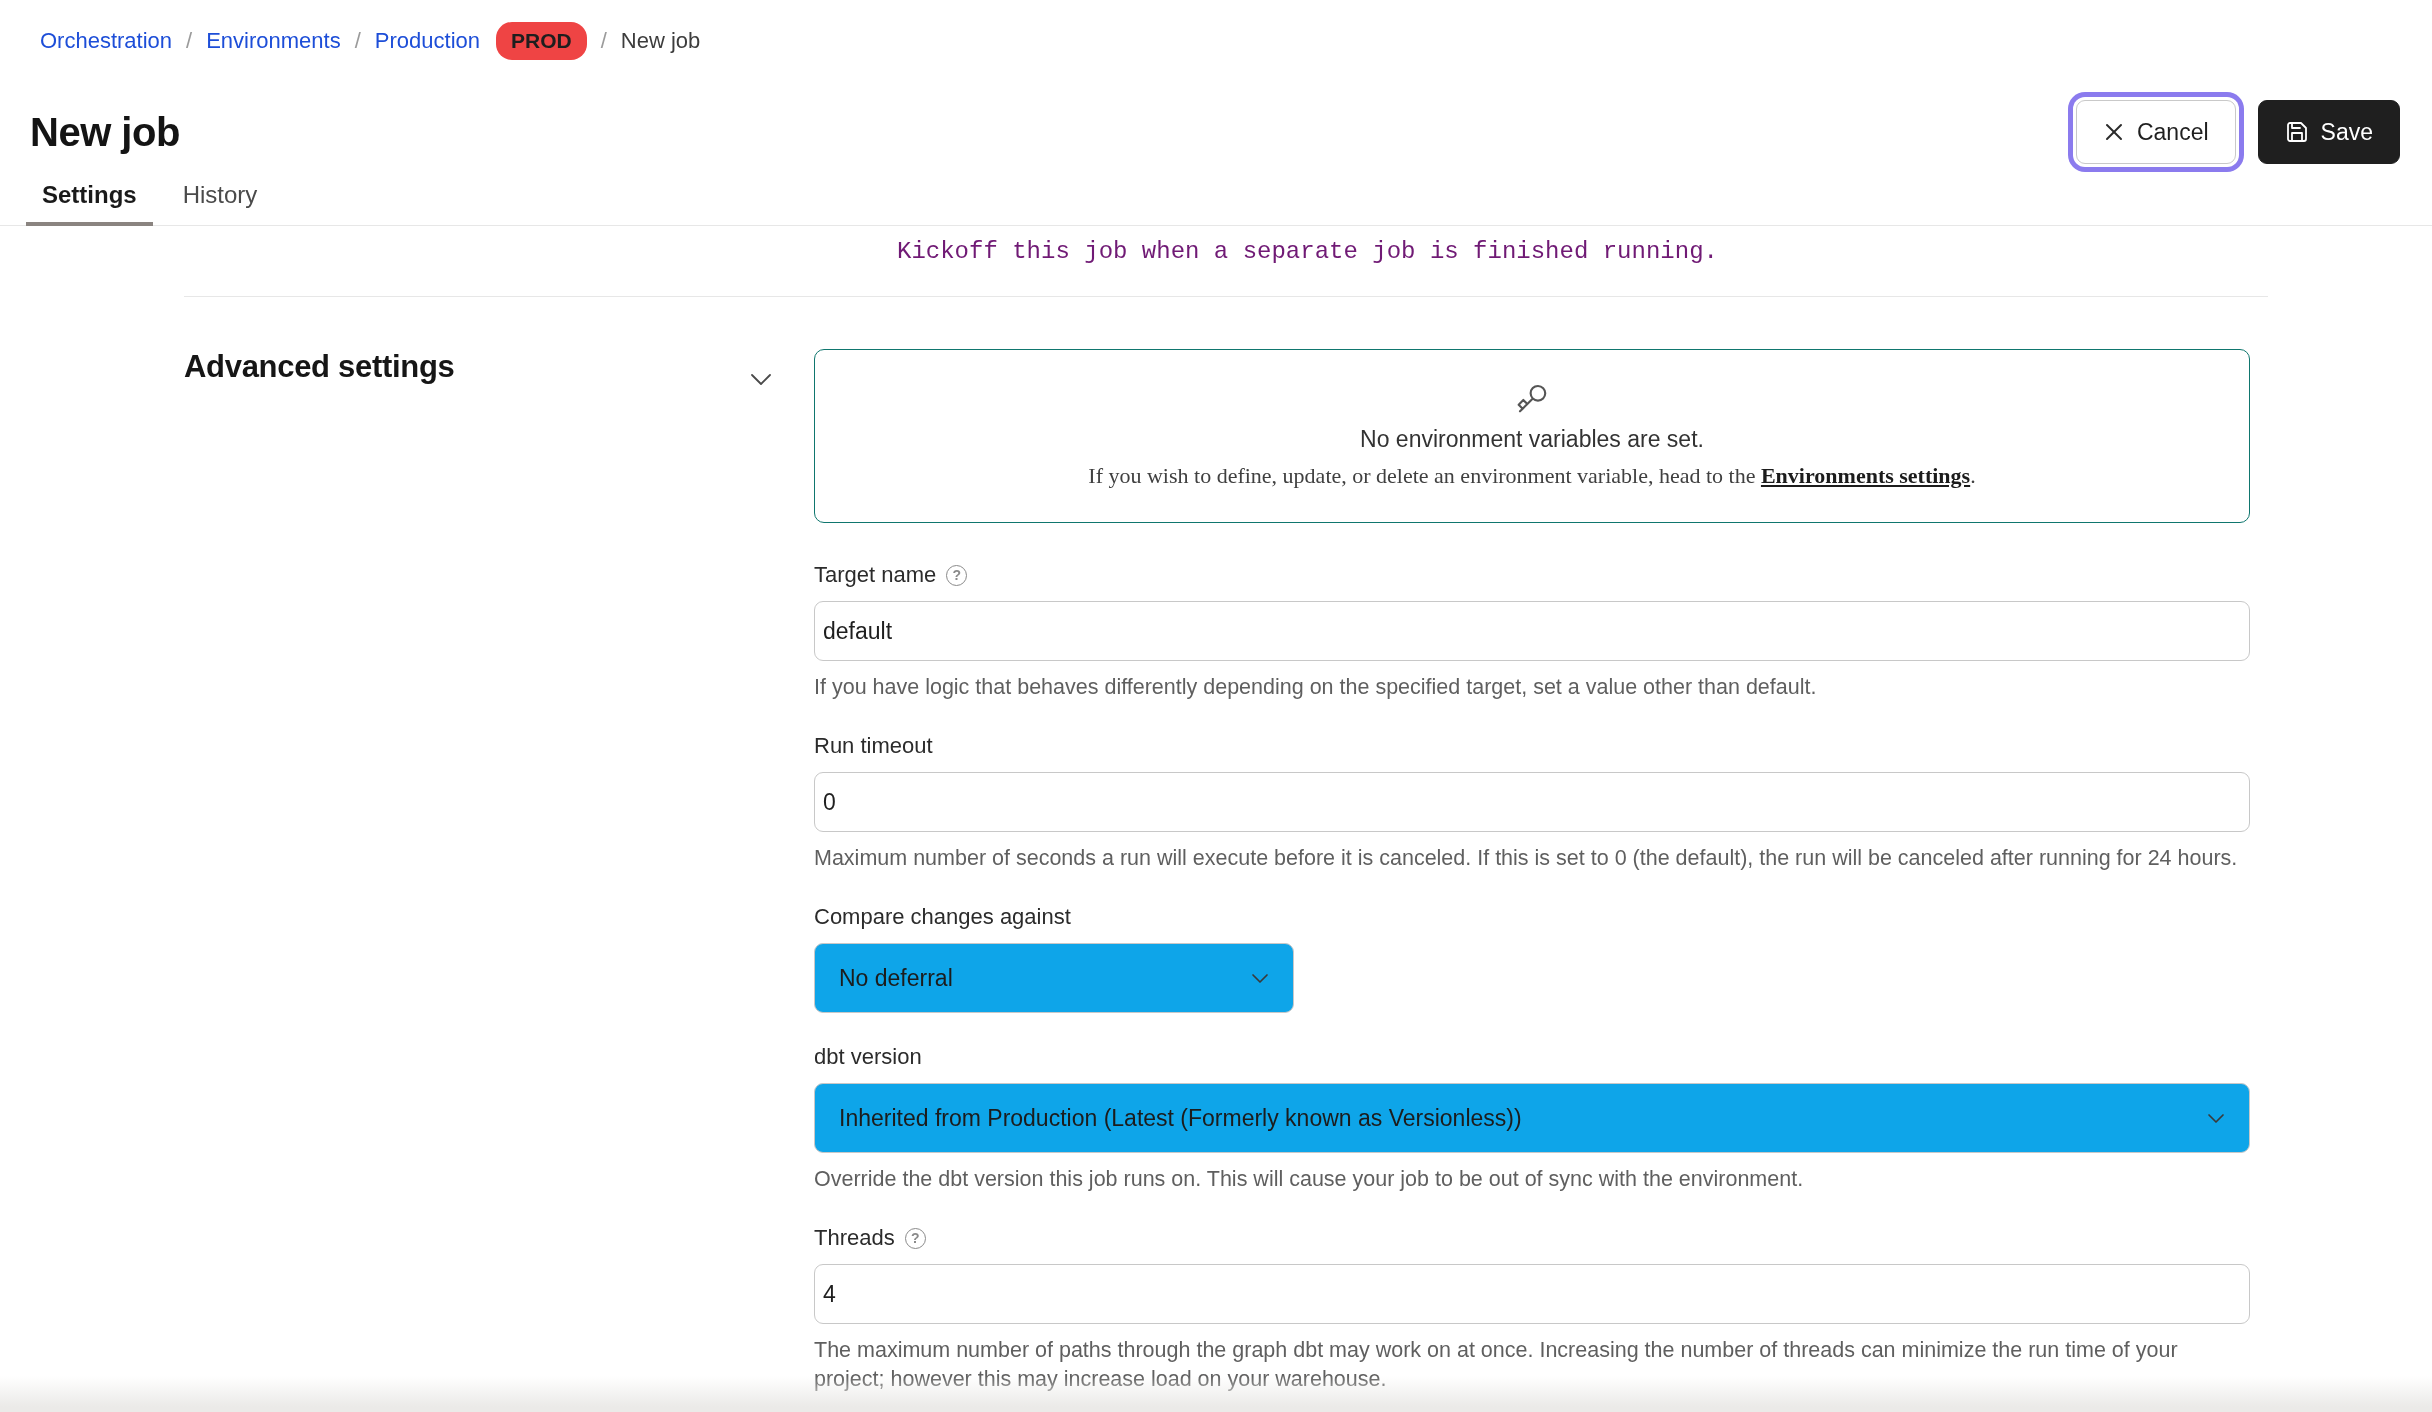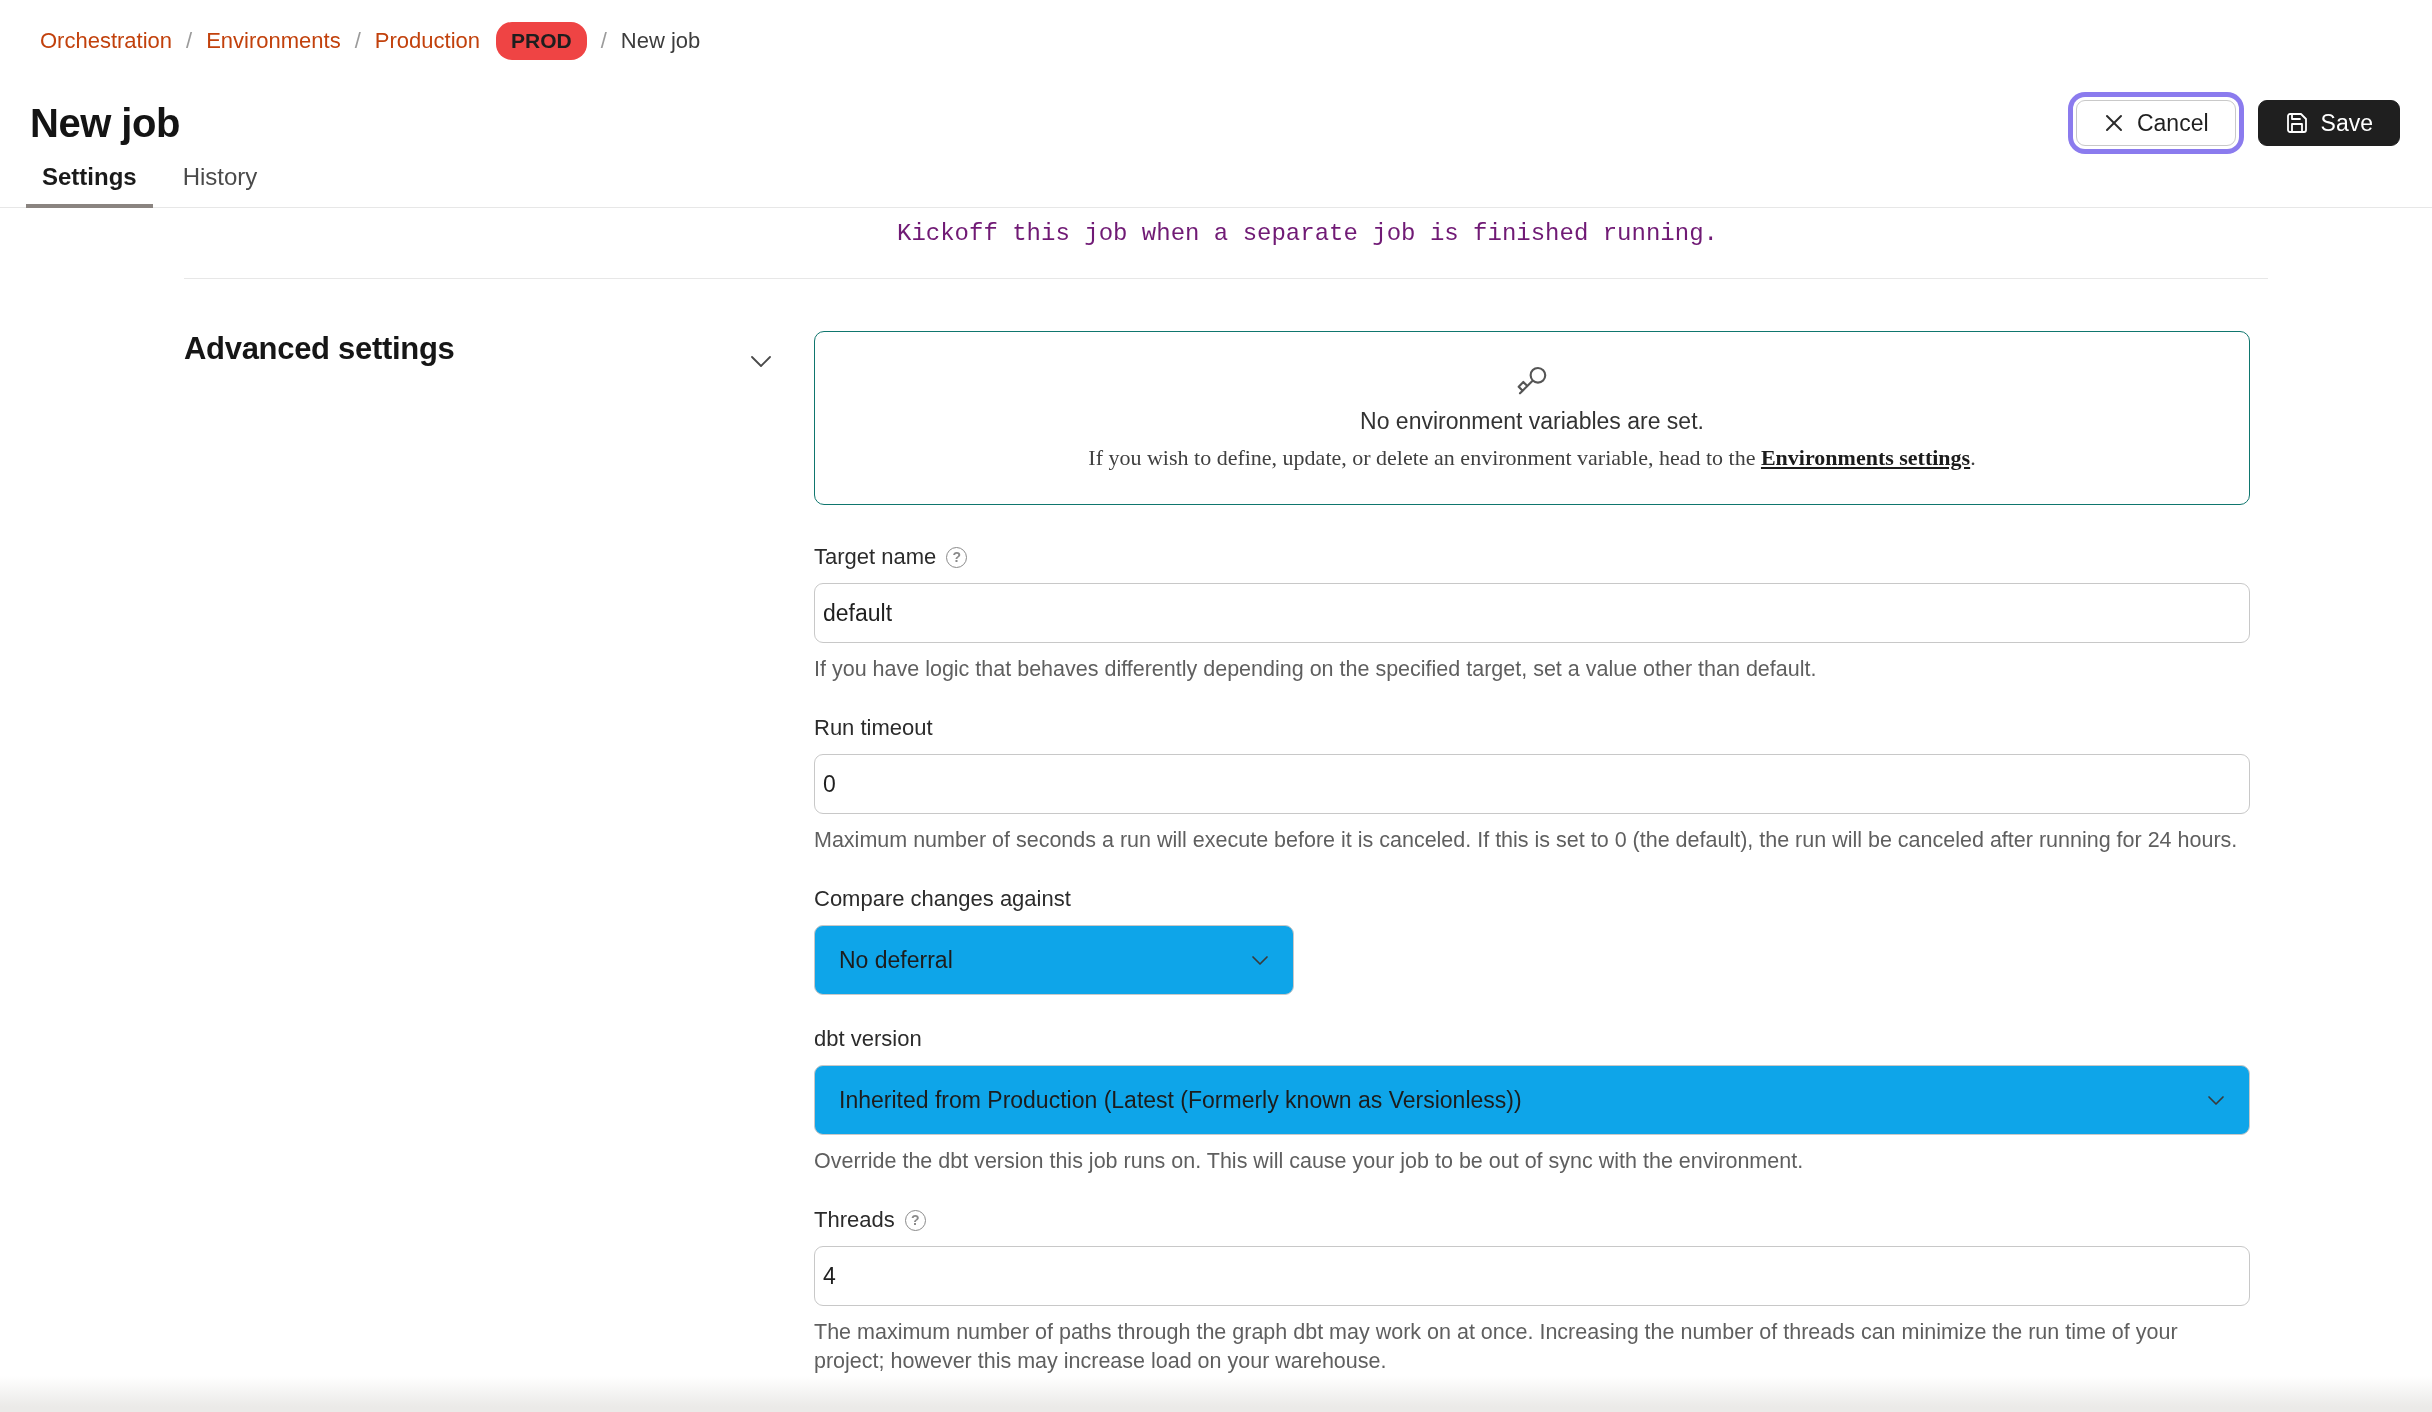--- a/index.html
+++ b/index.html
@@ -13,42 +13,42 @@
   }
 
   
   .header { padding: 22px 32px 0 40px; }
 
   .breadcrumb {
     display: flex; align-items: center; gap: 14px;
     font-size: 22px; line-height: 28px;
   }
   .breadcrumb a {
-    color: #c2410c; text-decoration: none; font-weight: 500; cursor: pointer;
+    color: #1d4ed8; text-decoration: none; font-weight: 500; cursor: pointer;
   }
   .breadcrumb .sep { color: #9b9b9b; font-weight: 400; }
   .breadcrumb .crumb-current { color: #3d3d3d; font-weight: 500; }
   .badge {
     background: #ef4444; color: #1e1e1e;
     font-size: 21px; font-weight: 600;
     padding: 5px 15px; border-radius: 16px;
     margin-left: 2px;
   }
 
   .title-row {
     margin: 40px 0 0 -10px;
     display: flex; align-items: center; justify-content: space-between;
   }
   .page-title { font-size: 40px; font-weight: 700; letter-spacing: -0.5px; color: #141414; }
 
   .actions { display: flex; align-items: center; gap: 16px; padding-right: 0; }
   .btn {
     display: inline-flex; align-items: center; gap: 12px;
     font-size: 23px; font-weight: 500;
-    height: 46px; padding: 0 26px;
+    height: 64px; padding: 0 26px;
     border-radius: 9px; cursor: pointer;
     font-family: "Liberation Sans", sans-serif;
   }
   .btn-cancel {
     background: #ffffff; color: #1f1f1f;
     border: 1px solid #c9c9c9;
     box-shadow: 0 0 0 3px #ffffff, 0 0 0 8px #8b7bee;
     margin-right: 6px; margin-left: 8px;
   }
   .btn-save {

